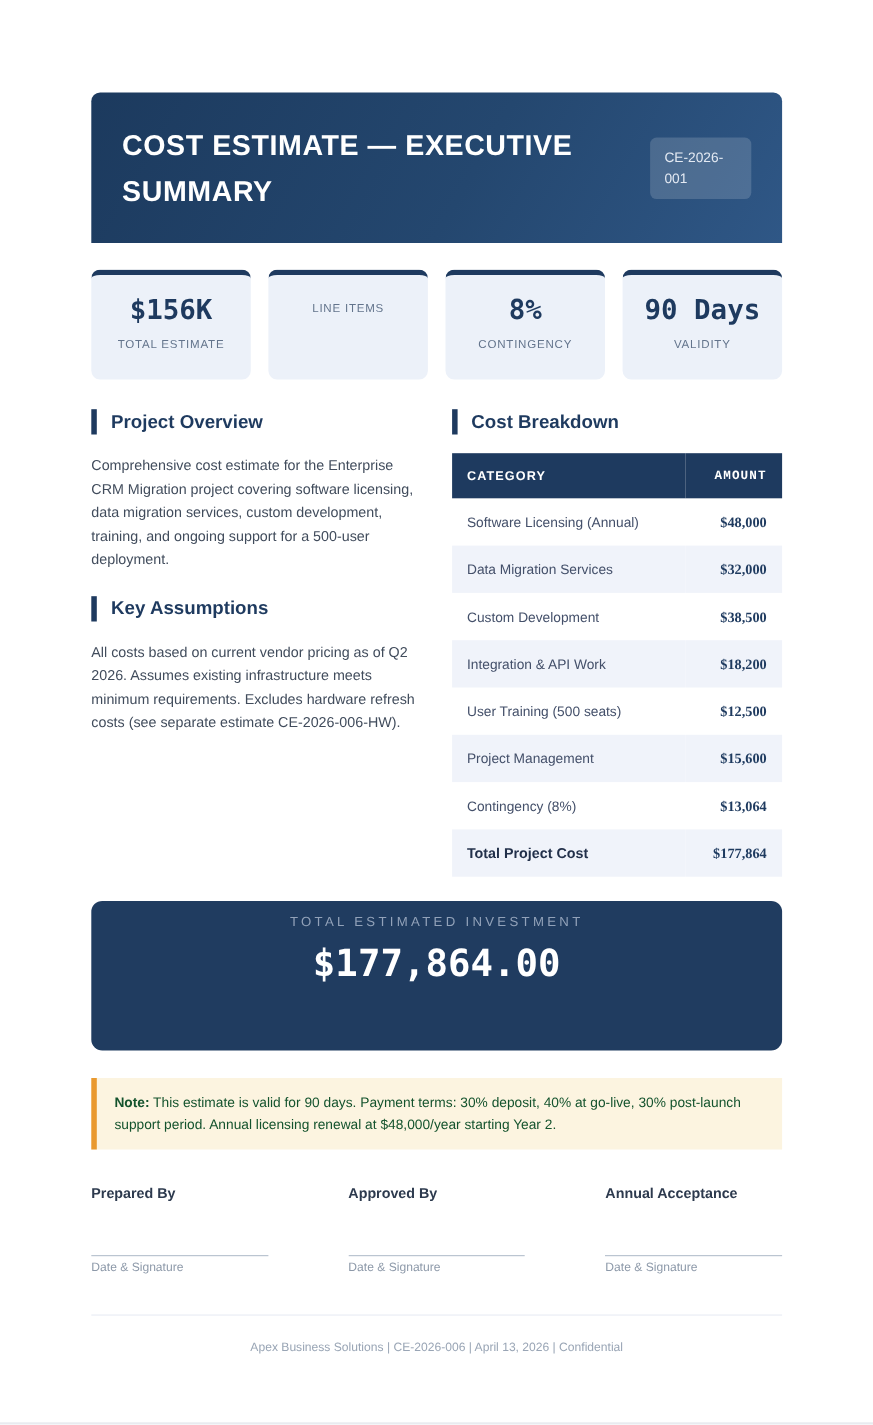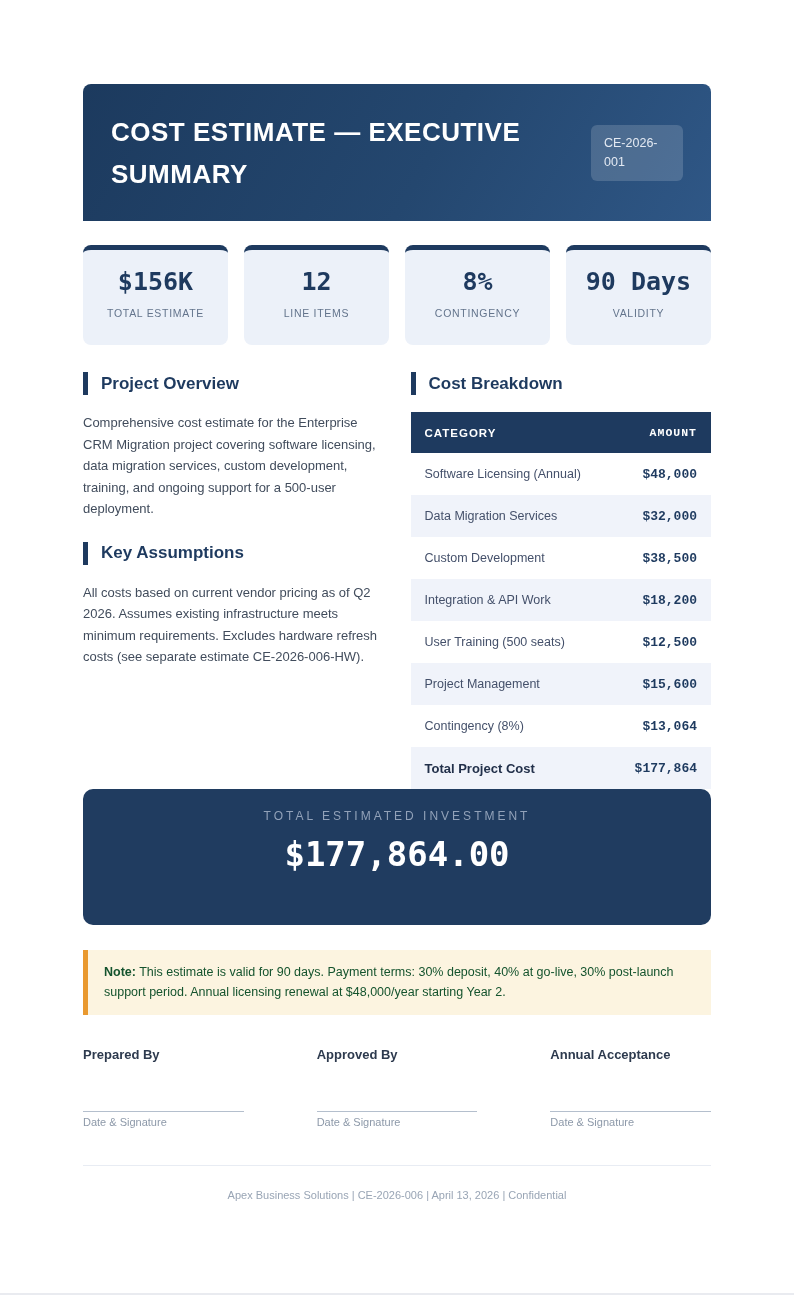--- a/index.html
+++ b/index.html
@@ -118,35 +118,36 @@
   th.col-category { text-align: left; font-weight: bold; }
   th.col-amount {
     text-align: right;
     font-family: Liberation Mono, monospace;
     font-weight: bold;
   }
   table.cost tbody td { padding: 13.5px 14px; }
   table.cost tbody tr:nth-child(even) { background: #f0f3fa; }
   td.cat { font-size: 12.5px; color: #44506a; text-align: left; }
   td.amt {
-    font-family: Liberation Mono, monospace;
+    font-family: Liberation Serif, serif;
     font-weight: bold;
     font-size: 13px;
     color: #1e3a5f;
     text-align: right;
     white-space: nowrap;
   }
   tr.total-row td.cat { font-weight: bold; color: #22304a; font-size: 13px; }
 
   
   .total-banner {
+    margin-top: 22px;
     background: #203c60;
     border-radius: 10px;
     text-align: center;
-    padding: 20px 20px 36px;
+    padding: 12px 20px 36px;
     height: 136px;
   }
   .total-banner .tb-label {
     color: #92a2b9;
     font-size: 12px;
     letter-spacing: 3px;
     text-transform: uppercase;
   }
   .total-banner .tb-amount {
     margin-top: 11px;
@@ -201,21 +202,20 @@
     <h1>COST ESTIMATE — EXECUTIVE SUMMARY</h1>
     <div class="badge">CE-2026-001</div>
   </div>
 
   <div class="stats">
     <div class="stat-card">
       <div class="stat-value">$156K</div>
       <div class="stat-label">TOTAL ESTIMATE</div>
     </div>
     <div class="stat-card">
-      <div class="stat-value">12</div>
       <div class="stat-label">LINE ITEMS</div>
     </div>
     <div class="stat-card">
       <div class="stat-value">8%</div>
       <div class="stat-label">CONTINGENCY</div>
     </div>
     <div class="stat-card">
       <div class="stat-value">90 Days</div>
       <div class="stat-label">VALIDITY</div>
     </div>

